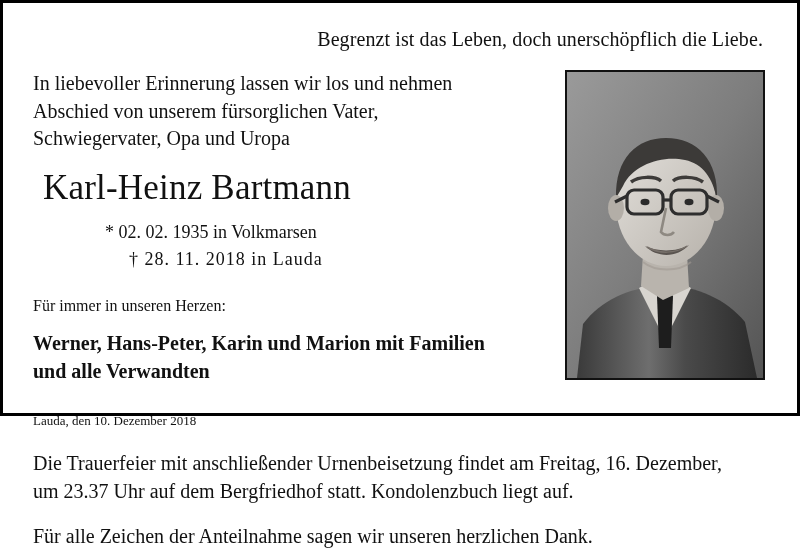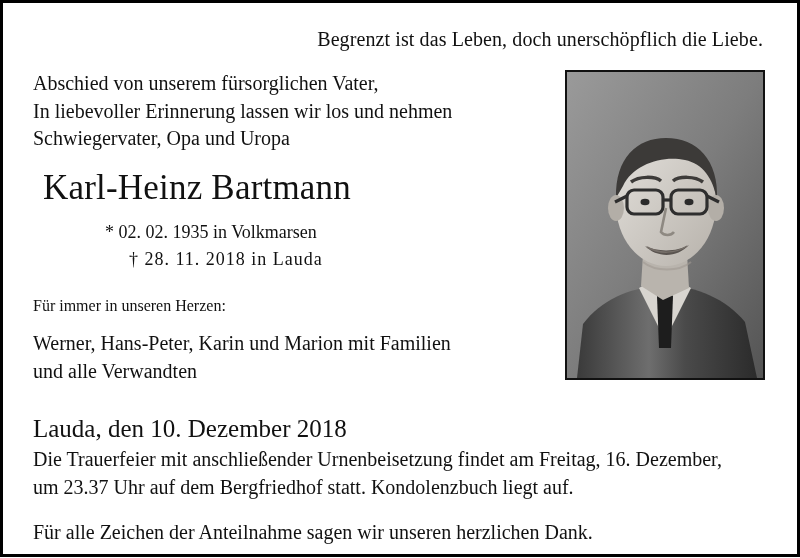--- a/index.html
+++ b/index.html
@@ -11,21 +11,21 @@
     width: 800px;
     height: 558px;
     font-family: "Liberation Serif", serif;
     color: #111111;
     overflow: hidden;
   }
   .notice {
     position: relative;
     box-sizing: border-box;
     width: 800px;
-    height: 557px;
+    height: 416px;
     border: 3px solid #000000;
     background: #ffffff;
     padding: 18px 30px 10px 30px;
   }
   .epigraph {
     text-align: right;
     font-size: 20px;
     line-height: 1.25;
     margin: 6px 4px 18px 0;
     letter-spacing: 0.1px;
@@ -81,27 +81,29 @@
     line-height: 1.35;
     margin-bottom: 14px;
   }
   .family {
     font-size: 20px;
     line-height: 1.38;
     margin-bottom: 6px;
   }
   .family div {
     white-space: nowrap;
+    font-weight: bold;
   }
   .footer {
     margin-top: 26px;
   }
   .place-date {
-    font-size: 25px;
+    font-size: 13px;
     line-height: 1.35;
+    margin-bottom: 20px;
   }
   .ceremony {
     font-size: 20px;
     line-height: 1.4;
     margin-bottom: 18px;
   }
   .ceremony div {
     white-space: nowrap;
   }
   .thanks {
@@ -172,22 +174,22 @@
 
         <path d="M78 174 C90 186 110 186 122 173 C110 180 90 180 78 174 Z" fill="#5a5450"></path>
         <path d="M80 175 C92 182 108 182 120 174" stroke="#77706a" stroke-width="1.5" fill="none"></path>
 
         <path d="M76 190 C88 200 112 200 124 190" stroke="#a09a93" stroke-width="2" fill="none" opacity="0.6"></path>
       </svg>
     </div>
 
     <div class="text-col">
       <div class="intro">
+        <div>In liebevoller Erinnerung lassen wir los und nehmen</div>
         <div>Abschied von unserem fürsorglichen Vater,</div>
-        <div>In liebevoller Erinnerung lassen wir los und nehmen</div>
         <div>Schwiegervater, Opa und Uropa</div>
       </div>
 
       <div class="name">Karl-Heinz Bartmann</div>
 
       <div class="dates">
         <div>*  02. 02. 1935 in Volkmarsen</div>
         <div class="dagger">†  28. 11. 2018 in Lauda</div>
       </div>
 

